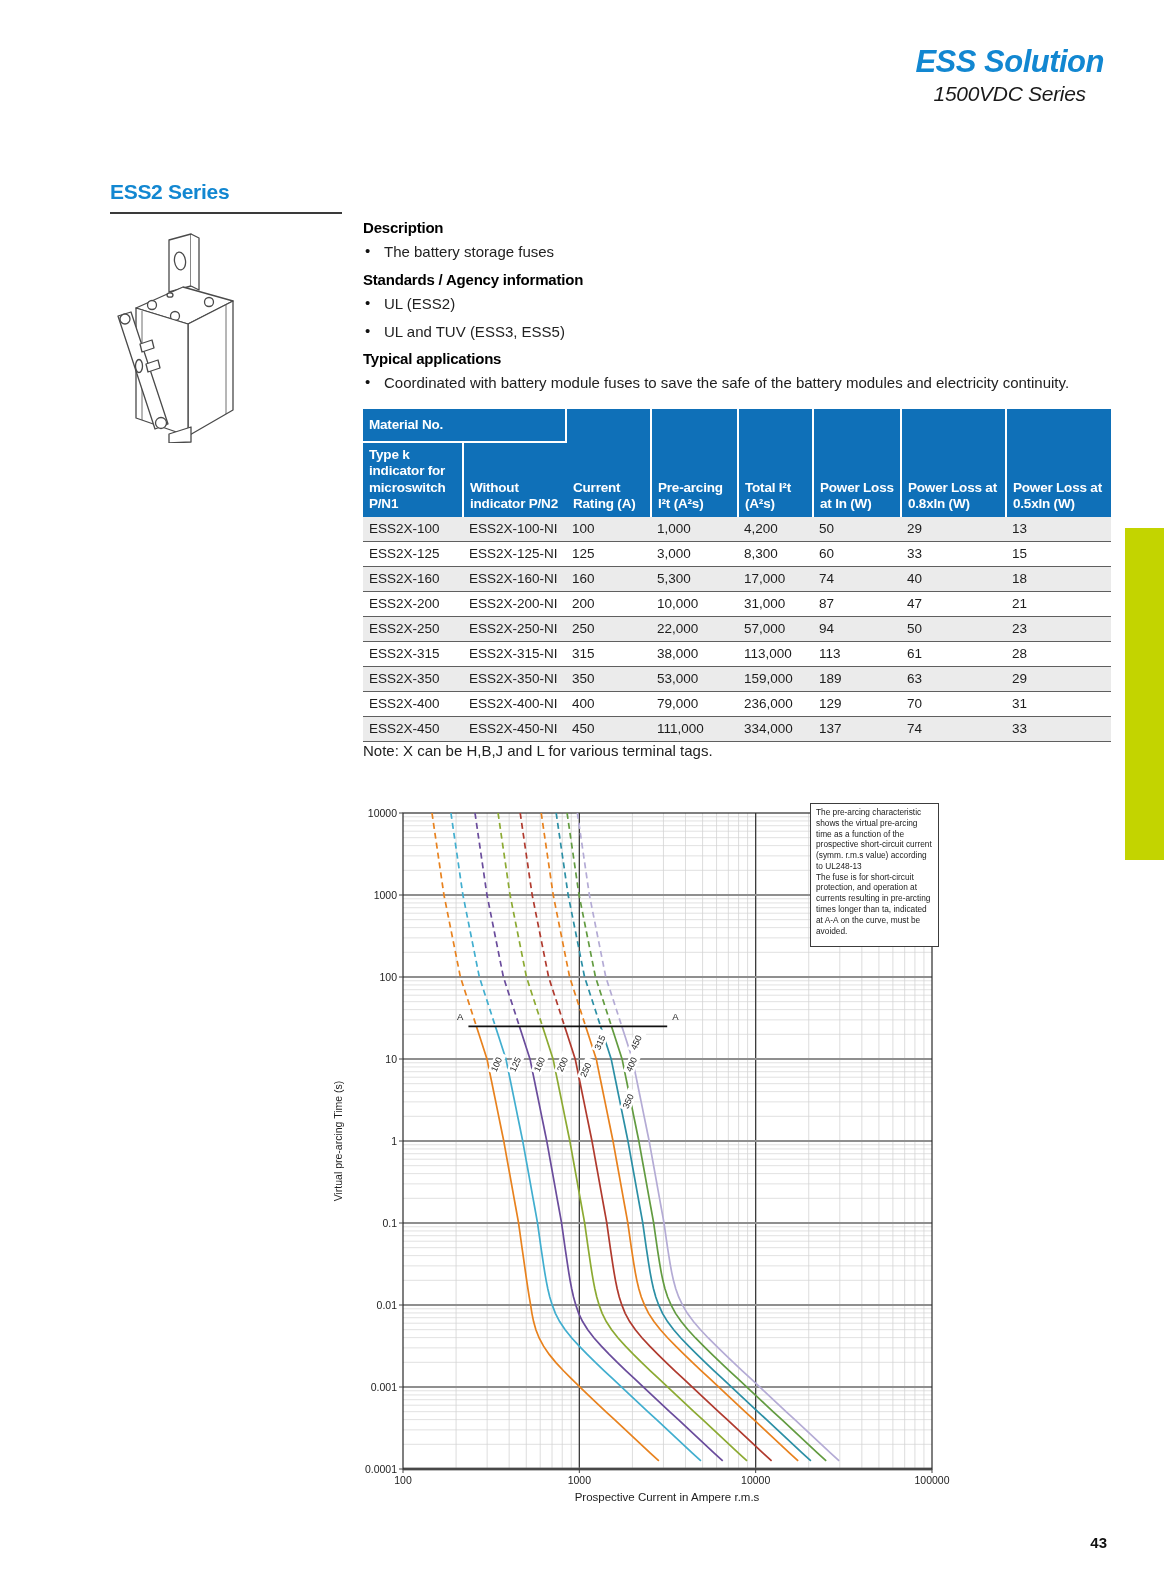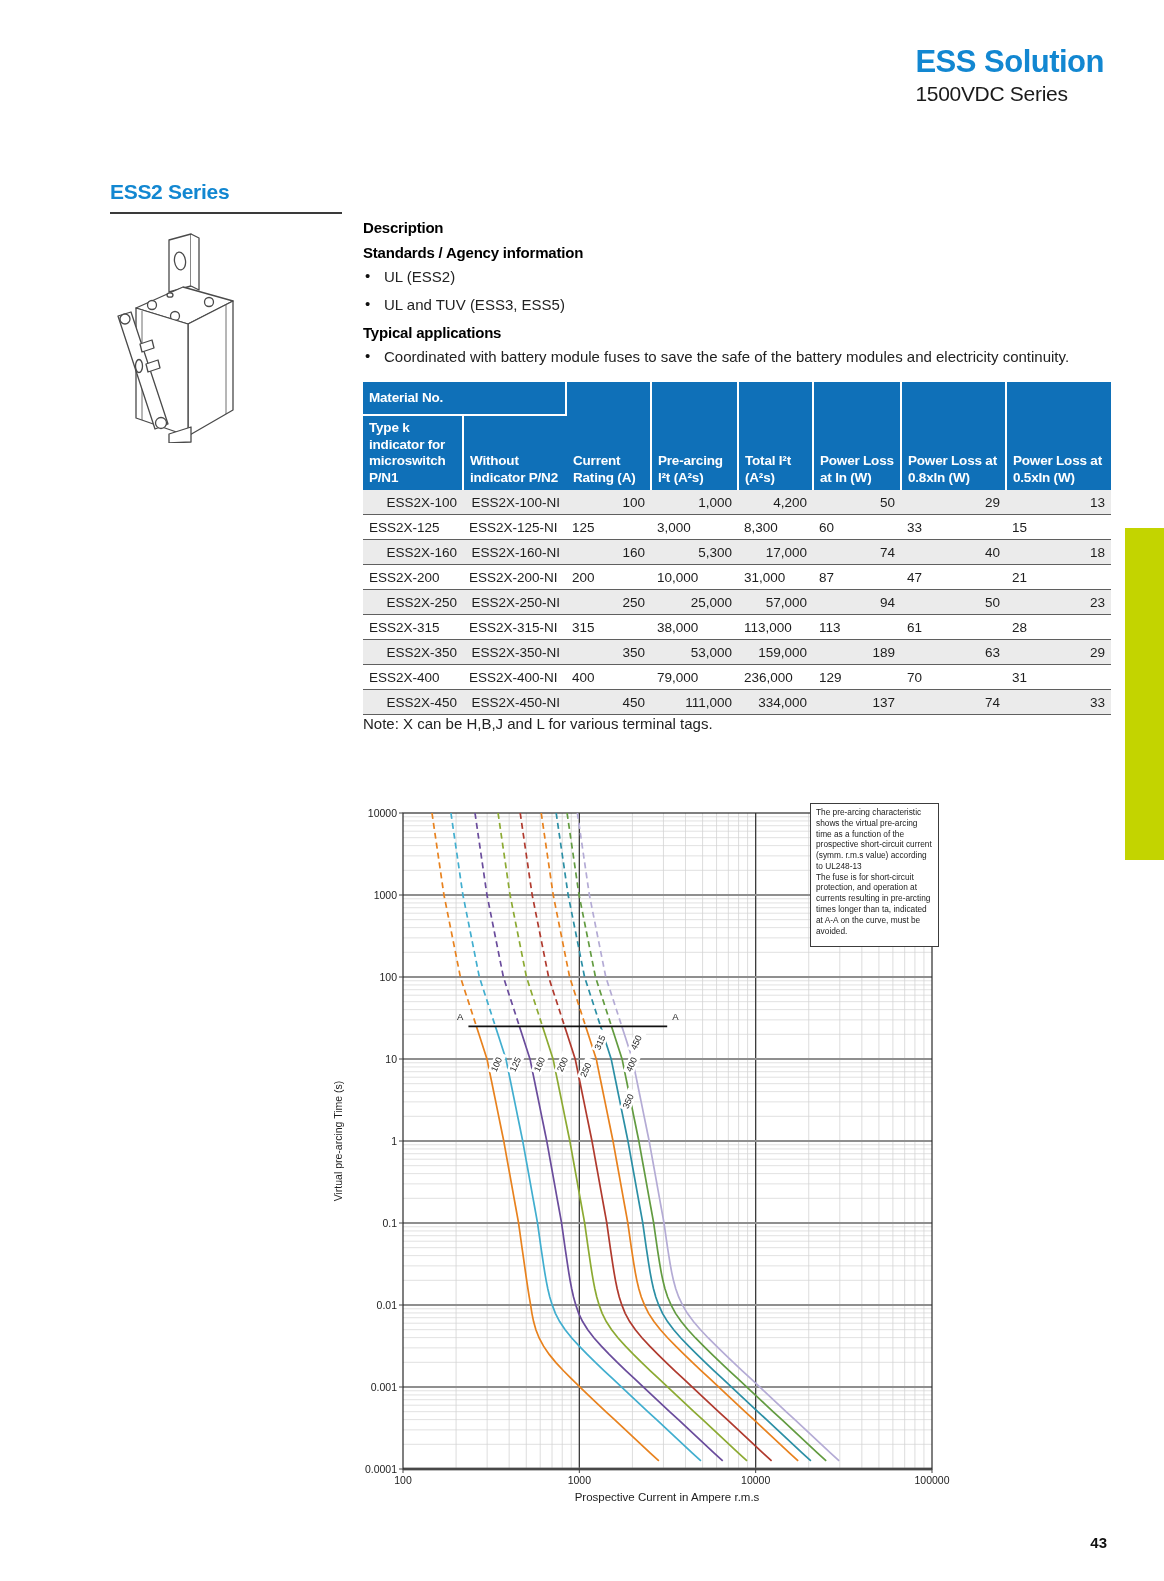--- a/index.html
+++ b/index.html
@@ -1,20 +1,20 @@
 <!DOCTYPE html>
 <html><head>
 <meta charset="utf-8">
 <style>
   html,body{margin:0;padding:0;background:#9a9a9a;}
   .page{position:relative;width:1164px;height:1581px;background:#ffffff;margin:0 auto;
         font-family:"Liberation Sans","DejaVu Sans",sans-serif;color:#222;overflow:hidden;}
 
   
-  .doc-header{position:absolute;top:46px;right:60px;text-align:left;}
+  .doc-header{position:absolute;top:46px;right:60px;text-align:center;font-style:italic;}
   .doc-title{font-size:31px;font-weight:bold;color:#1287D1;letter-spacing:-0.5px;line-height:1.05;}
   .doc-subtitle{font-size:21px;color:#1a1a1a;margin-top:3px;letter-spacing:-0.3px;}
 
   
   .series-title{position:absolute;left:110px;top:180px;font-size:21px;font-weight:bold;color:#1287D1;letter-spacing:-0.3px;}
   .series-rule{position:absolute;left:110px;top:212px;width:232px;height:2px;background:#3a3a3a;}
   .product-figure{position:absolute;left:112px;top:228px;width:130px;height:215px;}
   .product-figure svg{width:100%;height:100%;}
   .product-figure path,.product-figure ellipse,.product-figure circle,.product-figure line
       {fill:#ffffff;stroke:#4a4a4a;stroke-width:1.3;stroke-linejoin:round;}
@@ -30,21 +30,21 @@
 
   
   table.spec{border-collapse:collapse;table-layout:fixed;width:748px;margin-top:16px;font-size:13.5px;}
   table.spec th{background:#0F70B8;color:#ffffff;font-weight:bold;text-align:left;
        padding:4px 6px;border-right:2px solid #ffffff;vertical-align:bottom;line-height:1.22;
        letter-spacing:-0.2px;font-size:13.5px;}
   table.spec th:last-child{border-right:none;}
   table.spec th.group{border-bottom:2px solid #ffffff;vertical-align:middle;height:24px;}
   table.spec td{padding:3px 6px;border-bottom:1.5px solid #5f5f5f;height:18px;color:#1d1d1d;
        white-space:nowrap;overflow:hidden;}
-  table.spec tr.odd{background:#EBEBEB;text-align:right;}
+  table.spec tr.odd{background:#EBEBEB;}
   .table-note{font-size:15px;color:#222;}
 
   
   .chart-wrap{position:absolute;left:330px;top:788px;width:634px;height:734px;}
   .chart-annotation{position:absolute;left:480px;top:15px;width:118px;height:136px;
       background:#ffffff;border:1px solid #3c3c3c;font-size:8.3px;line-height:1.3;
       padding:3px 4px 3px 5px;color:#222;white-space:pre-line;overflow:hidden;}
 
   
   .side-tab{position:absolute;left:1125px;top:528px;width:39px;height:332px;background:#C3D400;}
@@ -89,20 +89,23 @@
       <ellipse cx="27" cy="138" rx="3.5" ry="6.5"></ellipse>
       <path d="M28 116 L40 112 L42 120 L30 124 Z"></path>
       <path d="M34 136 L46 132 L48 140 L36 144 Z"></path>
 
       <path d="M57 206 L79 199 L79 214 L57 215 Z"></path>
     </svg>
   </div>
 
   <div class="content">
     <h3 class="sec-heading">Description</h3>
+    <ul class="bullets">
+        <li>The battery storage fuses</li>
+      </ul>
 
     <h3 class="sec-heading spaced">Standards / Agency information</h3>
     <ul class="bullets">
         <li>UL (ESS2)</li>
         <li>UL and TUV (ESS3, ESS5)</li>
       </ul>
 
     <h3 class="sec-heading spaced">Typical applications</h3>
     <ul class="bullets">
         <li>Coordinated with battery module fuses to save the safe of the battery modules and electricity continuity.</li>
@@ -172,21 +175,21 @@
             <td>10,000</td>
             <td>31,000</td>
             <td>87</td>
             <td>47</td>
             <td>21</td>
           </tr>
           <tr class="odd">
             <td>ESS2X-250</td>
             <td>ESS2X-250-NI</td>
             <td>250</td>
-            <td>25,000</td>
+            <td>22,000</td>
             <td>57,000</td>
             <td>94</td>
             <td>50</td>
             <td>23</td>
           </tr>
           <tr class="even">
             <td>ESS2X-315</td>
             <td>ESS2X-315-NI</td>
             <td>315</td>
             <td>38,000</td>

